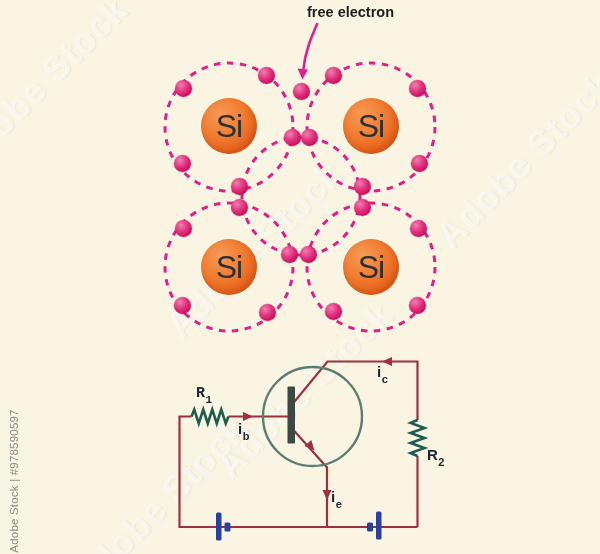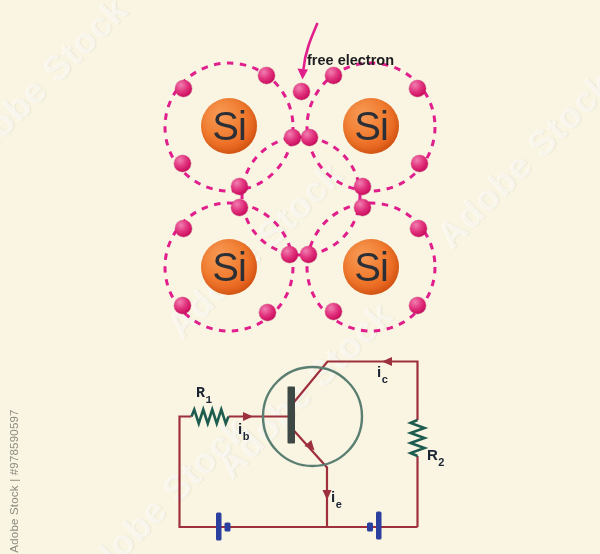--- a/index.html
+++ b/index.html
@@ -18,39 +18,39 @@
   
   .wm-side{
     position:absolute; left:14px; top:481px; transform:translate(-50%,-50%) rotate(-90deg);
     font-size:11.5px; color:#8d8b81; white-space:nowrap; letter-spacing:0.2px;
   }
   svg.overlay{position:absolute; left:0; top:0; width:600px; height:554px;}
   .orbit{fill:none; stroke:#e01e8c; stroke-width:3; stroke-dasharray:6.5 6.5;}
   .atom{
     position:absolute; border-radius:50%;
     display:flex; align-items:center; justify-content:center;
-    font-size:40px; font-weight:500; color:#2c3036; letter-spacing:-1px;
+    font-size:32px; font-weight:500; color:#2c3036; letter-spacing:-1px;
     line-height:1;
   }
   .atom.si{
     background:radial-gradient(circle at 35% 30%, #f79a55 0%, #f07a2e 45%, #e8601c 75%, #dd5415 100%);
     box-shadow:inset -2px -3px 6px rgba(160,60,0,0.35);
   }
   .atom.as{
     background:radial-gradient(circle at 35% 30%, #a5e4ee 0%, #5fc8dd 45%, #3bb0cf 75%, #2f9fc2 100%);
     box-shadow:inset -2px -3px 6px rgba(20,110,150,0.35);
   }
   .electron{
     position:absolute; width:17px; height:17px; border-radius:50%;
     background:radial-gradient(circle at 35% 30%, #f07fb0 0%, #e2357f 40%, #cf1464 68%, #9c0c4d 100%);
     box-shadow:0 0 0 0.5px rgba(140,10,70,0.35);
   }
   .fe-label{
     position:absolute; left:307px; top:4px;
-    font-size:14.5px; font-weight:600; color:#1d1d1f;margin-top:48px;
+    font-size:14.5px; font-weight:600; color:#1d1d1f;
   }
   .clabel{
     position:absolute; font-size:15px; font-weight:700; color:#1a2433; line-height:1;
   }
   .clabel sub{font-size:11px; font-weight:700; position:relative; top:2px; left:0.5px;}
   .lbl-r1{left:196px; top:386px;font-family:Liberation Mono, monospace;}
   .lbl-ib{left:238px; top:421px;}
   .lbl-ic{left:377px; top:364px;}
   .lbl-ie{left:331px; top:489px;}
   .lbl-r2{left:427px; top:447px;}

